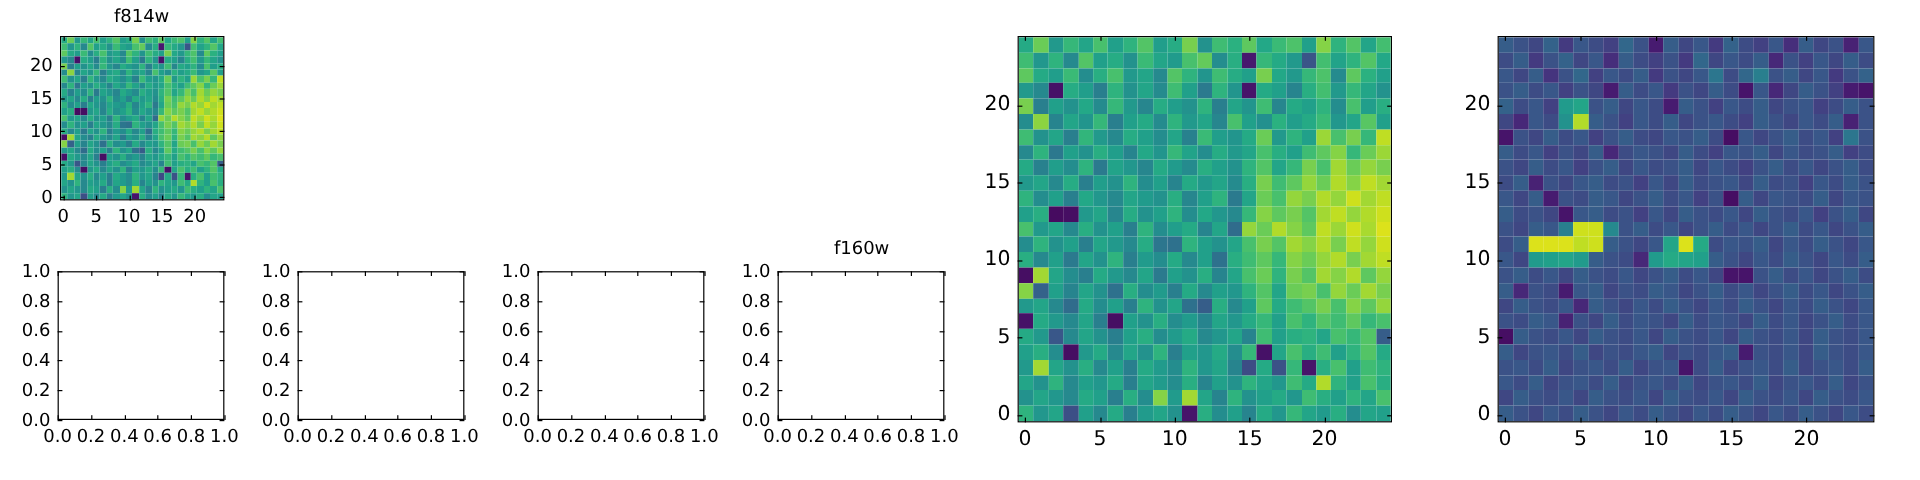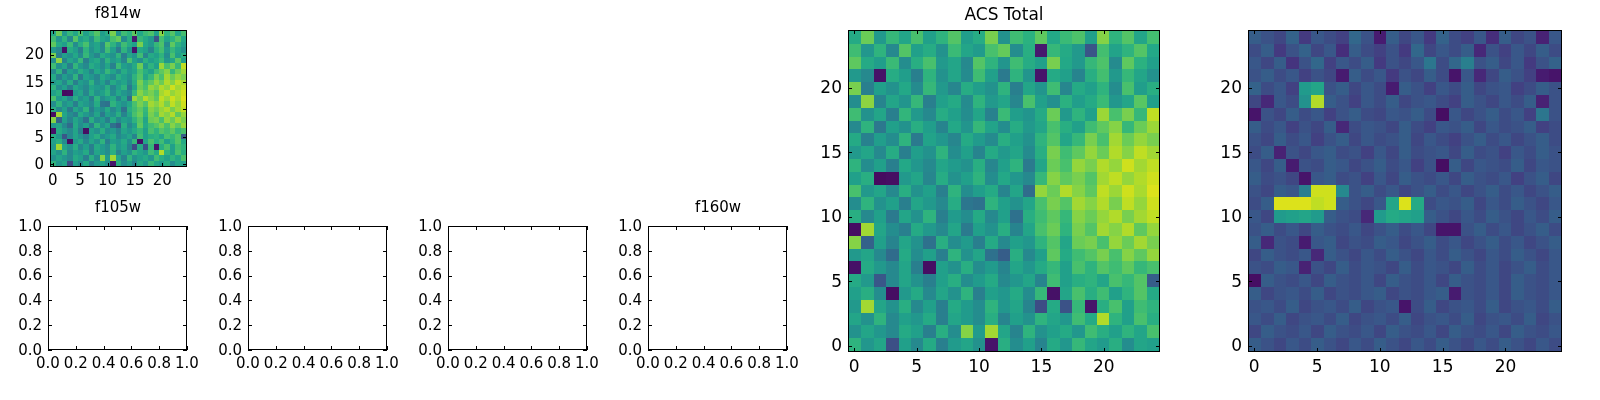--- a/index.html
+++ b/index.html
@@ -732,21 +732,20 @@
       <div class="tick tick-y" style="top: 136.86px; left: 183px; width: 4px;"></div>
       <div class="tick tick-y" style="top: 109.46px; left: 50px; width: 4px;"></div>
       <div class="tick tick-y" style="top: 109.46px; left: 183px; width: 4px;"></div>
       <div class="tick tick-y" style="top: 82.06px; left: 50px; width: 4px;"></div>
       <div class="tick tick-y" style="top: 82.06px; left: 183px; width: 4px;"></div>
       <div class="tick tick-y" style="top: 54.66px; left: 50px; width: 4px;"></div>
       <div class="tick tick-y" style="top: 54.66px; left: 183px; width: 4px;"></div>
     </div>
 
   <div class="panel" style="left:0px; top:190px; width:210px; height:210px;">
-    <div class="panel-title" style="left:0px; top:8px; width:236px; font-size:15px;">f105w</div>
     <div class="axes-box" style="left:48px; top:36px; width:139px; height:124px;"></div>
     <div id="xt-f105w">
         <div class="ticklabel" style="font-size: 15px; left: 18px; top: 164px; width: 60px;">0.0</div>
         <div class="ticklabel" style="font-size: 15px; left: 45.8px; top: 164px; width: 60px;">0.2</div>
         <div class="ticklabel" style="font-size: 15px; left: 73.6px; top: 164px; width: 60px;">0.4</div>
         <div class="ticklabel" style="font-size: 15px; left: 101.4px; top: 164px; width: 60px;">0.6</div>
         <div class="ticklabel" style="font-size: 15px; left: 129.2px; top: 164px; width: 60px;">0.8</div>
         <div class="ticklabel" style="font-size: 15px; left: 157px; top: 164px; width: 60px;">1.0</div>
       </div>
     <div id="yt-f105w">
@@ -910,21 +909,20 @@
       <div class="tick tick-y" style="top: 110.4px; left: 183px; width: 4px;"></div>
       <div class="tick tick-y" style="top: 85.6px; left: 48px; width: 4px;"></div>
       <div class="tick tick-y" style="top: 85.6px; left: 183px; width: 4px;"></div>
       <div class="tick tick-y" style="top: 60.8px; left: 48px; width: 4px;"></div>
       <div class="tick tick-y" style="top: 60.8px; left: 183px; width: 4px;"></div>
       <div class="tick tick-y" style="top: 36px; left: 48px; width: 4px;"></div>
       <div class="tick tick-y" style="top: 36px; left: 183px; width: 4px;"></div>
     </div>
 
   <div class="panel" style="left:810px; top:0px; width:380px; height:400px;">
-    <div class="panel-title" style="left:38px; top:4px; width:312px; font-size:17px;">ACS Total</div>
     <div class="axes-box" id="axes-acs-total" style="left:38px; top:30px; width:312px; height:322px;">
         <div class="heat-grid" style="grid-template-columns: repeat(25, 1fr); grid-template-rows: repeat(25, 1fr);">
           <div class="heat-cell" style="background: rgb(37, 170, 133);"></div>
           <div class="heat-cell" style="background: rgb(106, 204, 87);"></div>
           <div class="heat-cell" style="background: rgb(34, 153, 140);"></div>
           <div class="heat-cell" style="background: rgb(54, 183, 121);"></div>
           <div class="heat-cell" style="background: rgb(35, 165, 136);"></div>
           <div class="heat-cell" style="background: rgb(72, 192, 109);"></div>
           <div class="heat-cell" style="background: rgb(33, 160, 138);"></div>
           <div class="heat-cell" style="background: rgb(47, 179, 126);"></div>

